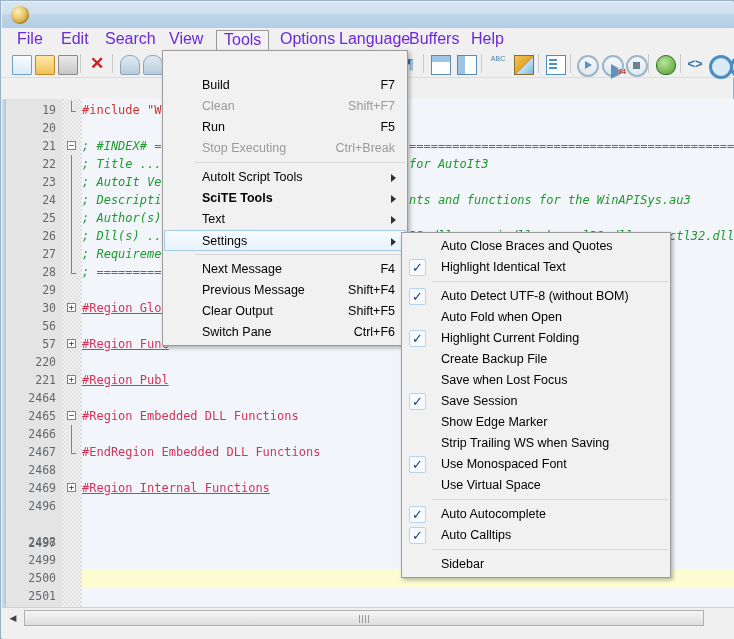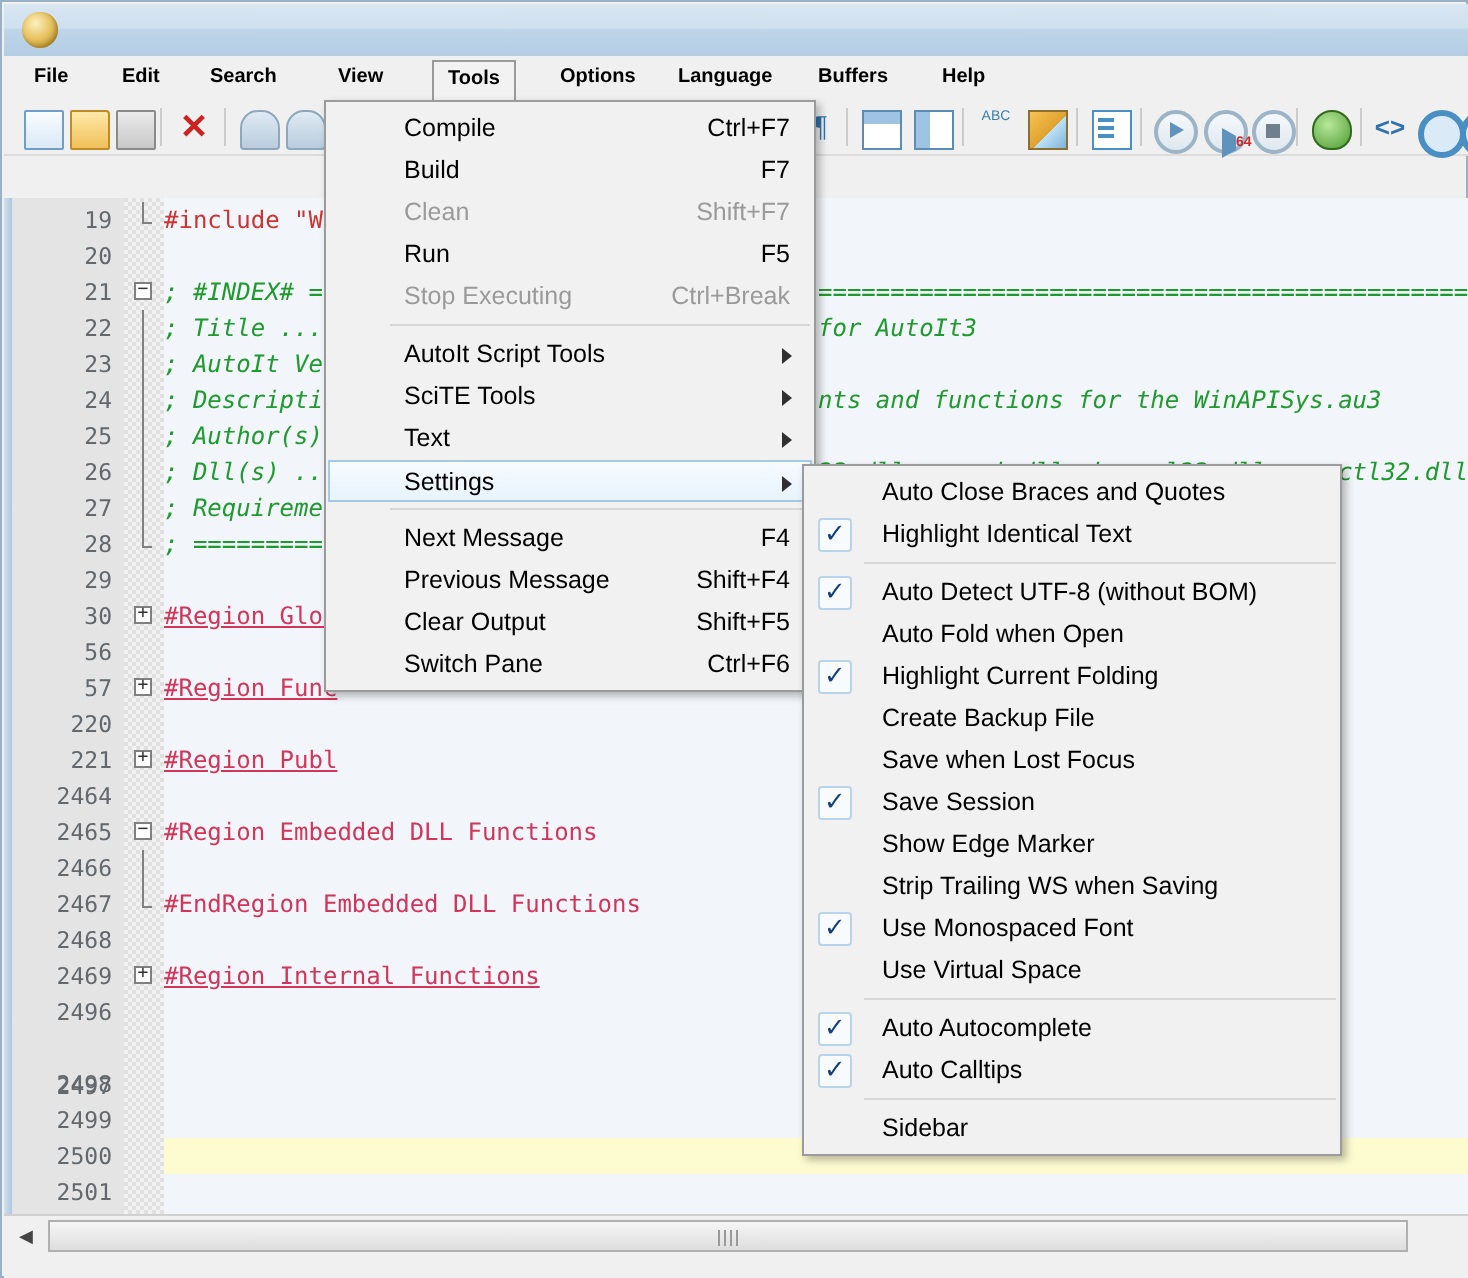--- a/index.html
+++ b/index.html
@@ -30,23 +30,22 @@
     box-shadow:inset -1px -1px 2px rgba(120,90,20,.5);
   }
   
   #menubar{
     position:absolute;left:1px;top:27px;width:732px;height:22px;
     background:#f0f0f0;
     border-bottom:1px solid #e4e4e4;
   }
   .mb-item{
     position:absolute;top:2px;height:18px;line-height:18px;
-    padding:0 7px;font-size:10px;color:#000000;white-space:nowrap;
+    padding:0 7px;font-size:16px;color:#6d28d9;white-space:nowrap;
     box-sizing:border-box;
-    font-weight:bold;
   }
   .mb-item.active{
     background:#f2f2f2;
     border:1px solid #9a9a9a;
     border-bottom:none;
     top:2px;height:20px;line-height:17px;
   }
   
   #toolbar{
     position:absolute;left:1px;top:49px;width:732px;height:27px;
@@ -334,24 +333,20 @@
   <div id="hscroll">
     <div id="hs-left">◀</div>
     <div id="hs-thumb">
       <div id="hs-grip"></div>
     </div>
   </div>
   <div id="statusstrip"></div>
 
   <div class="menu" id="tools-menu" style="height: 296px;">
     <div class="gutter"></div>
-  <div class="mi" style="position: absolute; left: 2px; right: 2px; top: 3px;">
-        <span class="lbl" style="left: 37px;">Compile</span>
-        <span class="acc">Ctrl+F7</span>
-      </div>
       <div class="mi" style="position: absolute; left: 2px; right: 2px; top: 24px;">
         <span class="lbl" style="left: 37px;">Build</span>
         <span class="acc">F7</span>
       </div>
       <div class="mi disabled" style="position: absolute; left: 2px; right: 2px; top: 45px; text-align: right;">
         <span class="lbl" style="left: 37px;">Clean</span>
         <span class="acc">Shift+F7</span>
       </div>
       <div class="mi" style="position: absolute; left: 2px; right: 2px; top: 66px;">
         <span class="lbl" style="left: 37px;">Run</span>
@@ -360,21 +355,21 @@
       <div class="mi disabled" style="position: absolute; left: 2px; right: 2px; top: 87px;">
         <span class="lbl" style="left: 37px;">Stop Executing</span>
         <span class="acc">Ctrl+Break</span>
       </div>
       <div class="msep" style="position: absolute; left: 2px; right: 2px; top: 111px; margin: 0px 0px 0px 30px;"></div>
       <div class="mi" style="position: absolute; left: 2px; right: 2px; top: 116px;">
         <span class="lbl" style="left: 37px;">AutoIt Script Tools</span>
         <span class="arrow"></span>
       </div>
       <div class="mi" style="position: absolute; left: 2px; right: 2px; top: 137px;">
-        <span class="lbl" style="left: 37px;">SciTE Tools</span>
+        <span class="lbl" style="left: 37px; font-weight: bold;">SciTE Tools</span>
         <span class="arrow"></span>
       </div>
       <div class="mi" style="position: absolute; left: 2px; right: 2px; top: 158px;">
         <span class="lbl" style="left: 37px;">Text</span>
         <span class="arrow"></span>
       </div>
       <div class="mi sel" style="position: absolute; left: 1px; right: 1px; top: 179px;">
         <span class="lbl" style="left: 37px;">Settings</span>
         <span class="arrow"></span>
       </div>

